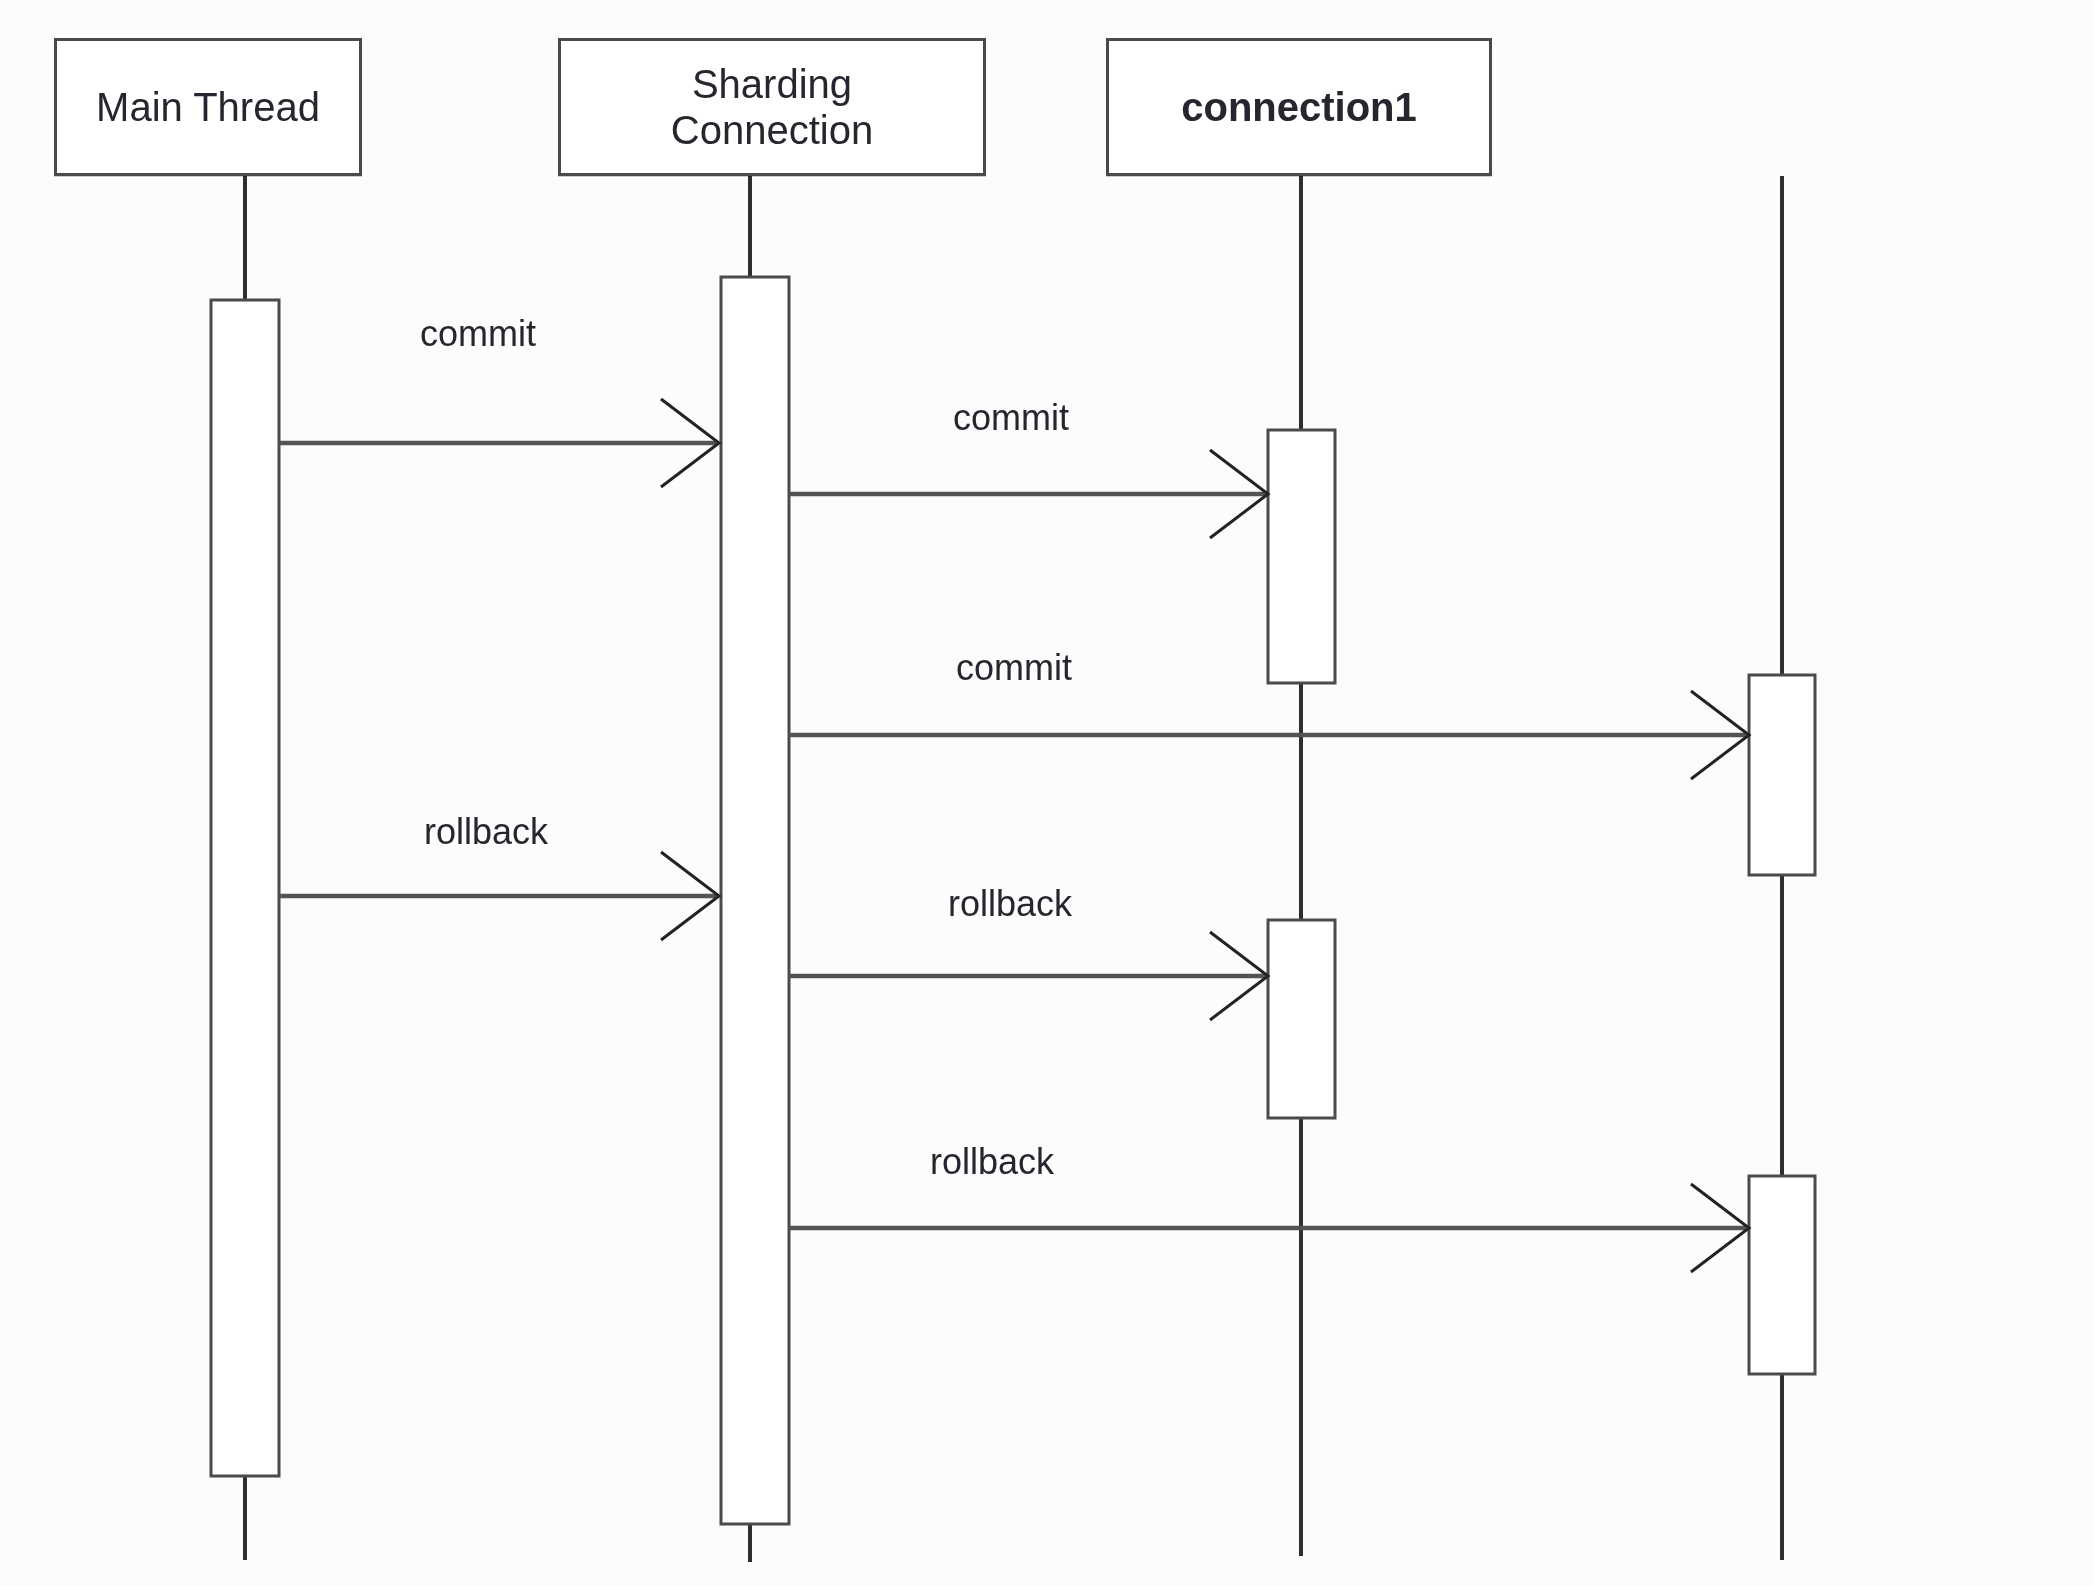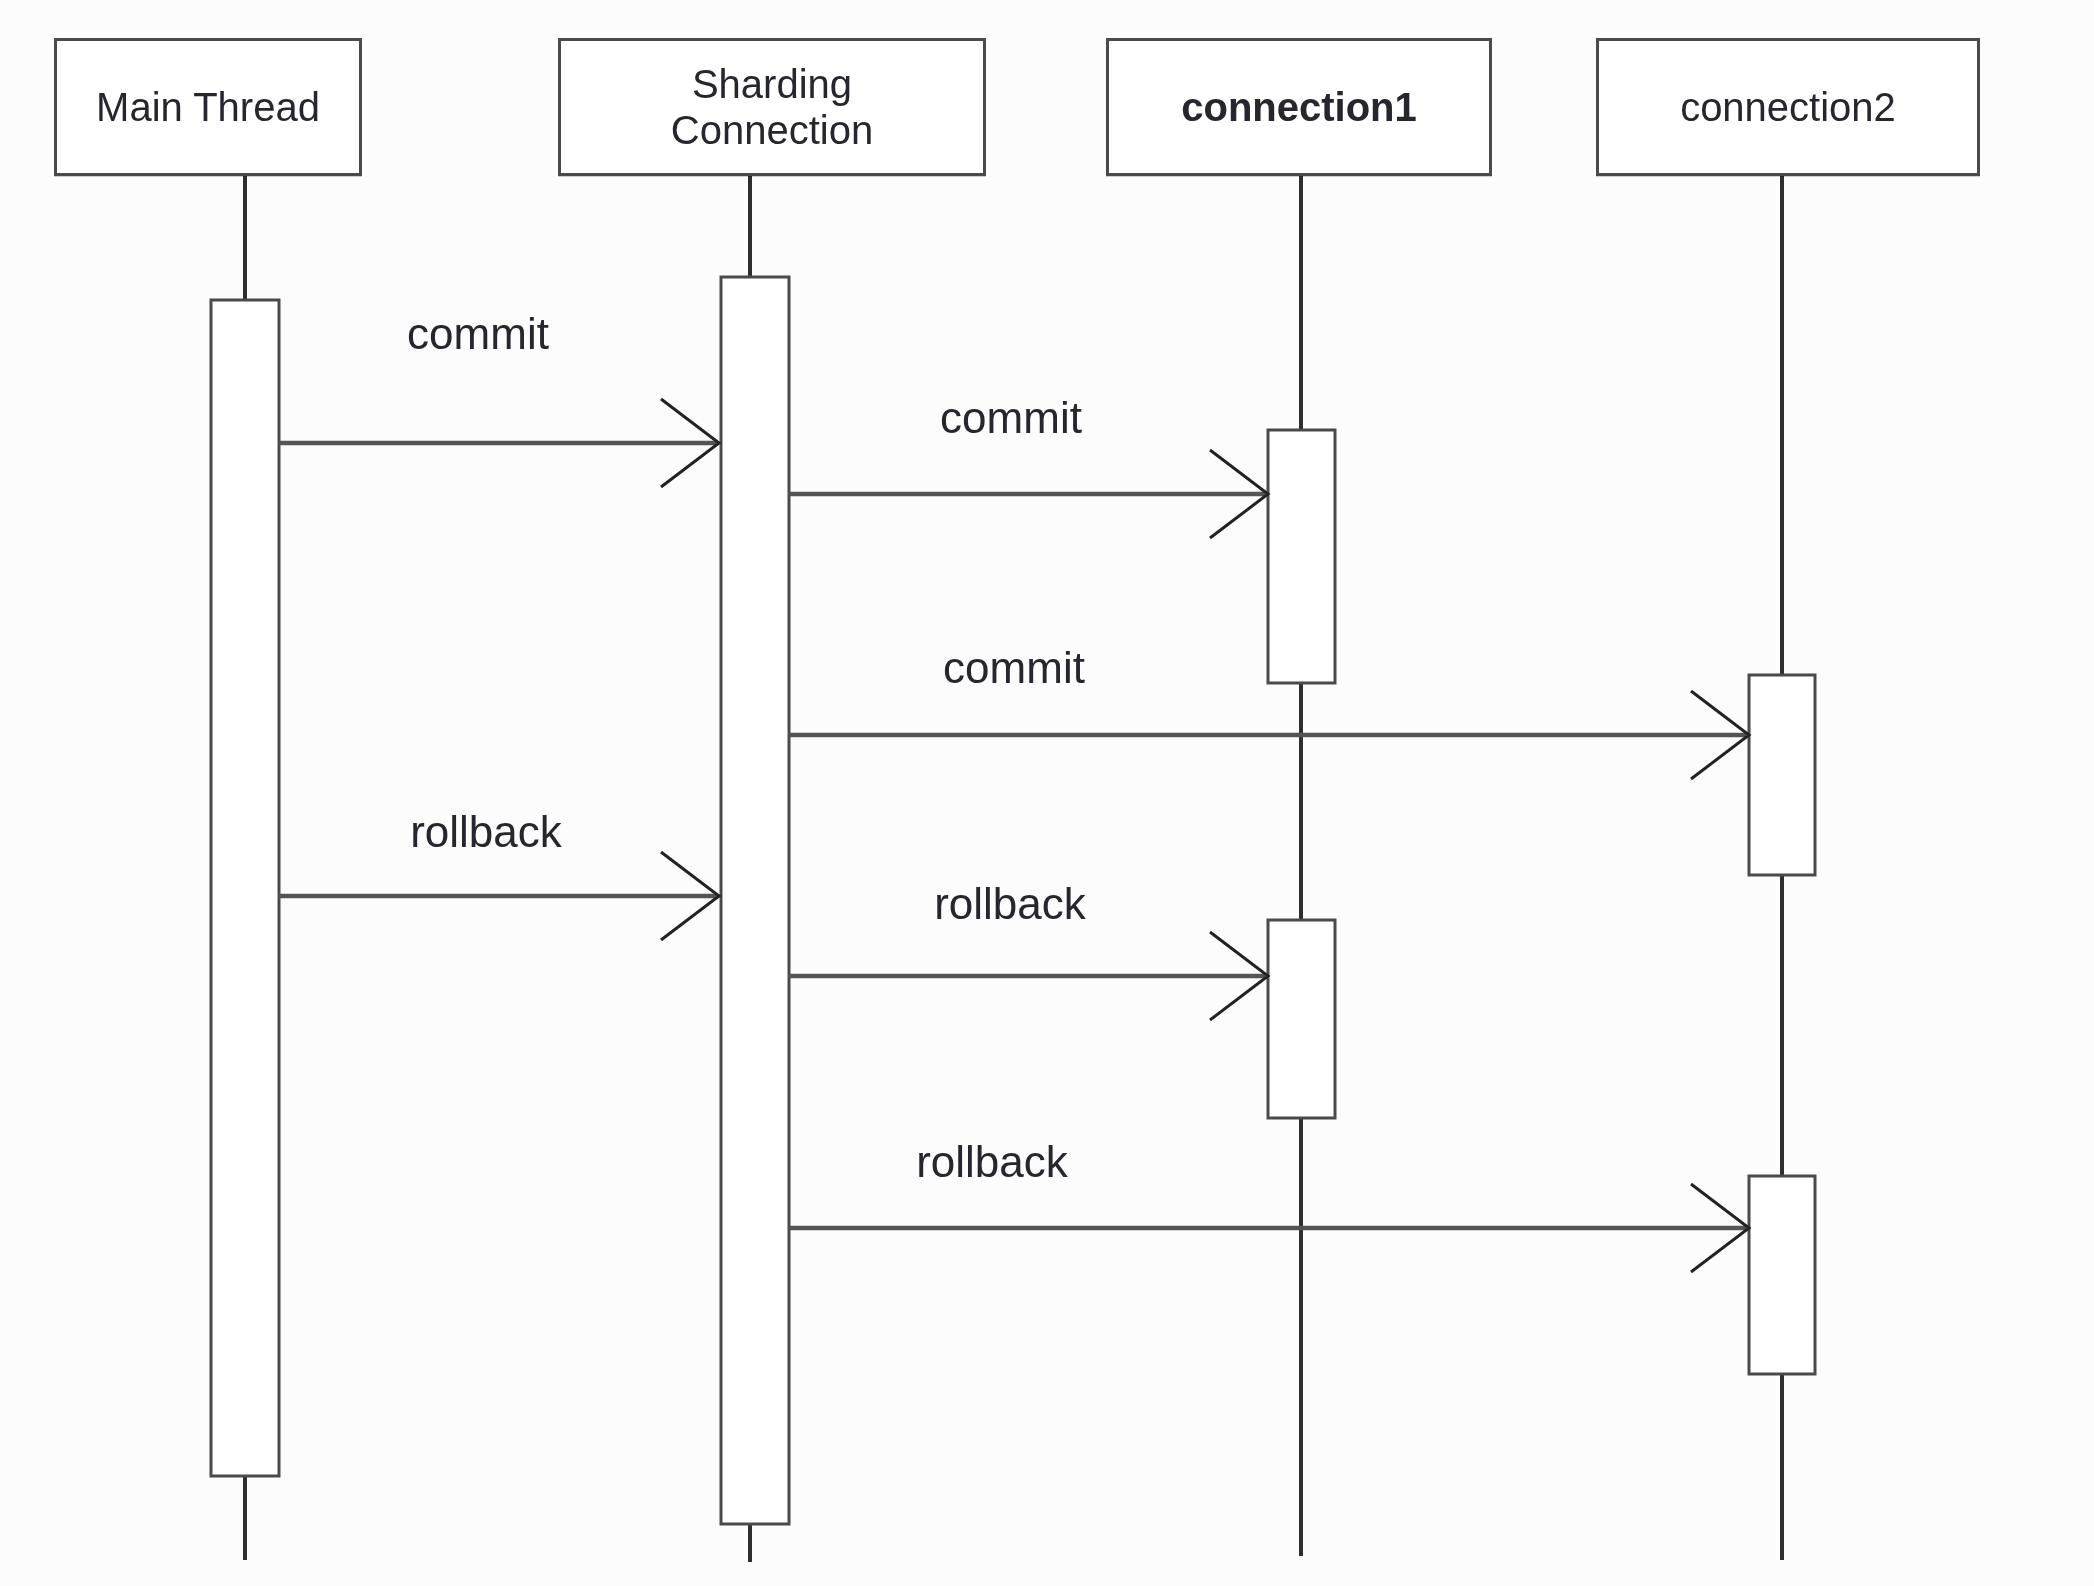--- a/index.html
+++ b/index.html
@@ -43,21 +43,21 @@
     text-align:center;
     font-size:40px;
     line-height:1.15;
     color:var(--text);
     white-space:pre-line;
     box-shadow:0 1px 0 rgba(0,0,0,0.18);
   }
   .msg-label{
     position:absolute;
     transform:translate(-50%,-50%);
-    font-size:44px;
+    font-size:36px;
     color:var(--text);
     white-space:nowrap;
   }
   svg .lifeline{stroke:var(--lifeline);stroke-width:4;}
   svg .activation{fill:var(--fill);stroke:var(--line);stroke-width:3;}
   svg .shaft{stroke:var(--shaft);stroke-width:4.5;}
   svg .head{stroke:var(--head);stroke-width:3;fill:none;}
 </style>
 </head>
 <body>
@@ -104,21 +104,20 @@
     </g>
   </svg>
 
   <div class="participant" style="left:54px;   width:308px;">Main Thread</div>
 
   <div class="participant" style="left:558px;  width:428px;">Sharding
 Connection</div>
 
   <div class="participant" style="left:1106px; width:386px;font-weight:bold;">connection1</div>
 
-  <div class="participant" style="left:1596px; width:384px;">connection2</div>
 
   <div class="msg-label" style="left:478px;  top:334px;">commit</div>
 
   <div class="msg-label" style="left:1011px; top:418px;">commit</div>
 
   <div class="msg-label" style="left:1014px; top:668px;">commit</div>
 
   <div class="msg-label" style="left:486px;  top:832px;">rollback</div>
 
   <div class="msg-label" style="left:1010px; top:904px;">rollback</div>

